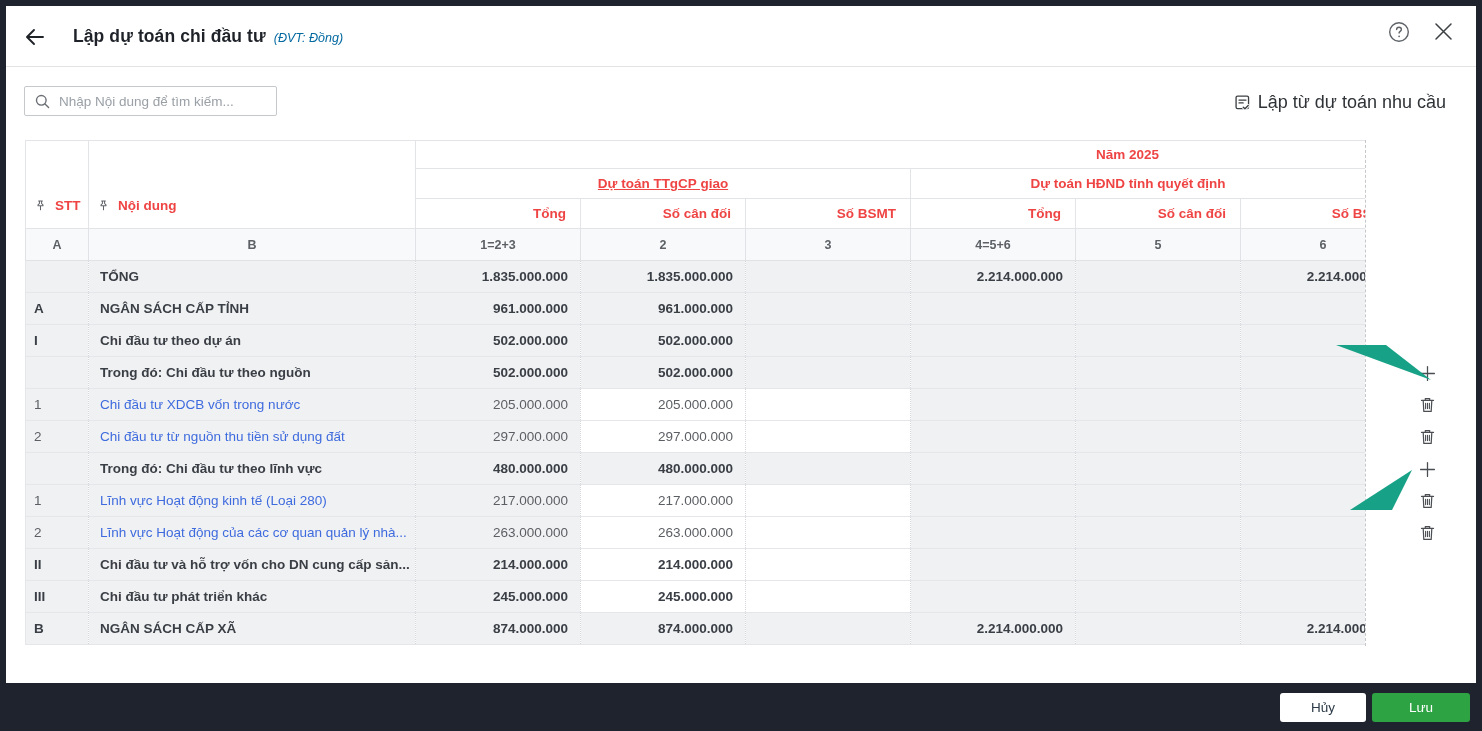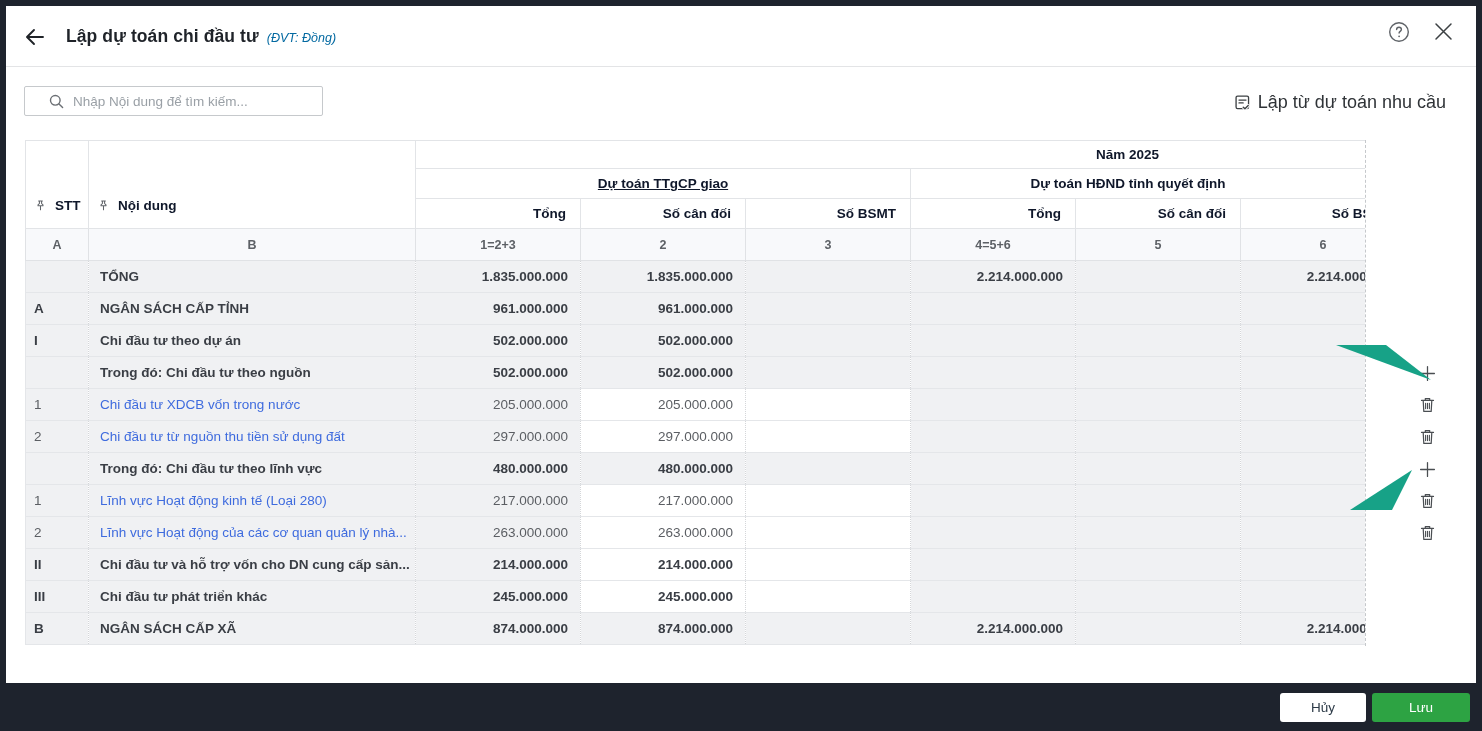--- a/index.html
+++ b/index.html
@@ -8,40 +8,40 @@
     position:relative; background:#1e232d; overflow:hidden;
     font-family:"Liberation Sans","DejaVu Sans",sans-serif; color:#3a3e45;
   }
   .dialog {
     position:absolute; left:6px; top:6px; width:1470px; height:677px;
     background:#fff;
   }
   
   .hdr { position:absolute; left:0; top:0; width:100%; height:61px; border-bottom:1px solid #e3e4e6; background:#fff; }
   .back { position:absolute; left:18px; top:20px; width:22px; height:22px; cursor:pointer; }
-  .title-wrap { position:absolute; left:60px; top:0; height:61px; display:flex; align-items:center; }
+  .title-wrap { position:absolute; left:67px; top:0; height:61px; display:flex; align-items:center; }
   .title { font-size:17.5px; font-weight:bold; color:#1f2329; letter-spacing:.1px; }
   .subtitle { font-size:12.5px; font-style:italic; color:#0369a1; margin-left:8px; padding-top:3px; }
   .help { position:absolute; left:1382px; top:15px; width:22px; height:22px; cursor:pointer; }
   .close { position:absolute; left:1427px; top:15px; width:21px; height:21px; cursor:pointer; }
   
-  .search-box { position:absolute; left:18px; top:80px; width:299px; height:30px;
-    border:1px solid #c6c9cc; border-radius:2px; background:#fff; display:flex; align-items:center;padding-left:14px; }
+  .search-box { position:absolute; left:18px; top:80px; width:253px; height:30px;
+    border:1px solid #c6c9cc; border-radius:2px; background:#fff; display:flex; align-items:center; }
   .search-box svg { margin-left:10px; flex:none; }
   .search-box input { border:none; outline:none; width:200px; margin-left:9px; font-size:13.5px;
     font-family:"Liberation Sans",sans-serif; color:#3a3e45; background:transparent; }
   .search-box input::placeholder { color:#9aa0a6; }
   .demand-link { position:absolute; top:86px; right:30px; display:flex; align-items:center; gap:7px;
     font-size:18px; color:#2f3337; cursor:pointer; }
   
   .tbl-wrap { position:absolute; left:19px; top:134px; width:1340px; height:506px; overflow:hidden; }
   table { border-collapse:collapse; table-layout:fixed; width:1380px; }
   col.c-stt{width:63px} col.c-nd{width:327px} col.c-v{width:165px}
   th, td { font-size:13.5px; overflow:hidden; white-space:nowrap; }
-  thead th, thead td { background:#fff; color:#0f172a; font-weight:bold;
+  thead th, thead td { background:#fff; color:#ef4444; font-weight:bold;
     border:1px solid #e2e4e7; border-left:none; }
   thead .th-left { text-align:left; padding-left:8px; }
   thead .th-left:first-child{ border-left:1px solid #e2e4e7; }
   tr.h1 th { height:28px; }
   tr.h2 th { height:30px; }
   tr.h3 th { height:30px; text-align:right; padding-right:14px; }
   tr.h4 td { height:32px; background:#f8f9fb; text-align:center; font-size:12.5px;
     font-weight:bold; color:#5d6166; border:1px solid #e0e2e5; border-left:none; }
   tr.h4 td:first-child{ border-left:1px solid #e0e2e5; }
   .th-year { text-align:center; padding-left:434px; }

